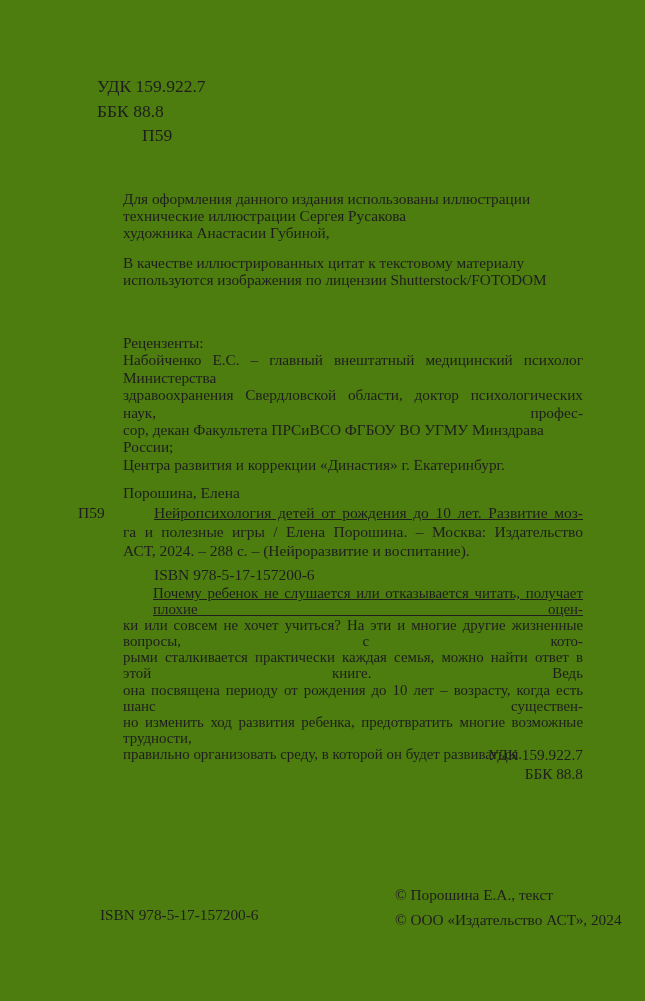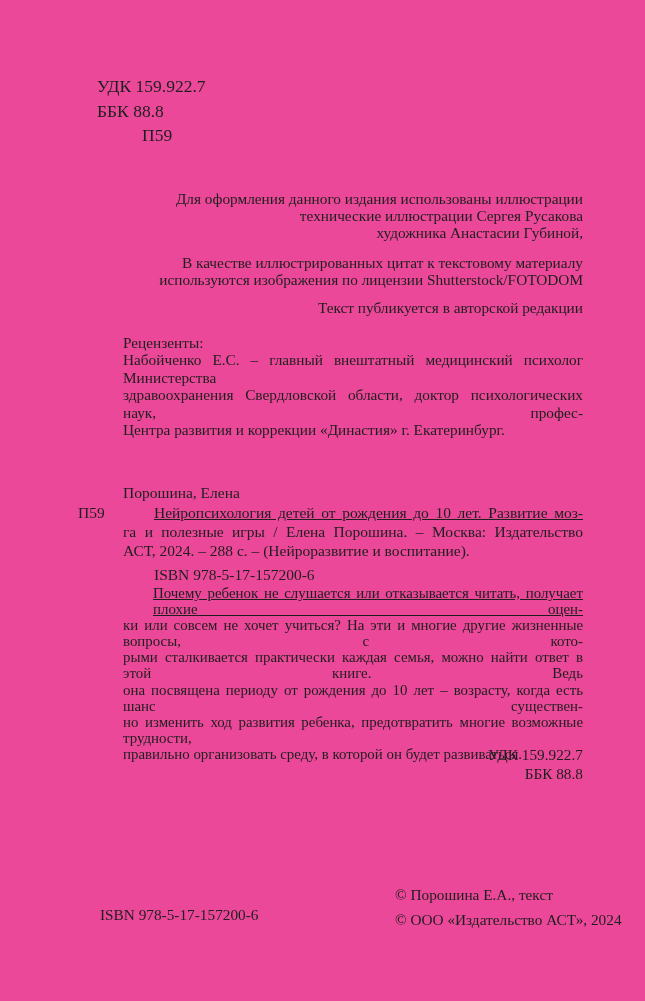--- a/index.html
+++ b/index.html
@@ -1,35 +1,35 @@
 <!DOCTYPE html>
 <html lang="ru"><head>
 <meta charset="utf-8">
 <style>
   html, body { margin: 0; padding: 0; background: #e9e9e9; }
   .page {
     position: relative;
     width: 645px;
     height: 1001px;
     margin: 0 auto;
-    background: #ec4899;
+    background: #4d7c0f;
     color: #1e1e1e;
     font-family: "Liberation Serif", "DejaVu Serif", serif;
     overflow: hidden;
   }
   .abs { position: absolute; }
 
   
   .top-codes { left: 97px; top: 74px; font-size: 17.5px; line-height: 24.5px; }
   .top-codes .sign { padding-left: 45px; }
 
   
   .col { left: 123px; width: 460px; }
 
-  .centered { text-align: right; font-size: 15.3px; line-height: 16.9px; }
+  .centered { text-align: left; font-size: 15.3px; line-height: 16.9px; }
   .illustration-credit { top: 191px; }
   .license-note { top: 255px; }
   .edition-note { top: 300px; }
 
   .reviewers { top: 334px; font-size: 15.3px; line-height: 17.4px; }
 
   .jl { text-align: justify; text-align-last: justify; }
   .indent { padding-left: 31px; text-decoration: underline; }
 
   .catalog-author { left: 123px; top: 484px; font-size: 15.5px; font-weight: normal; }
@@ -60,26 +60,26 @@
     <div>Для оформления данного издания использованы иллюстрации</div>
     <div>технические иллюстрации Сергея Русакова</div>
     <div>художника Анастасии Губиной,</div>
   </div>
 
   <div class="abs col centered license-note">
     <div>В качестве иллюстрированных цитат к текстовому материалу</div>
     <div>используются изображения по лицензии Shutterstock/FOTODOM</div>
   </div>
 
-  <div class="abs col centered edition-note">Текст публикуется в авторской редакции</div>
 
   <div class="abs col reviewers">
     <div>Рецензенты:</div>
     <div class="jl">Набойченко Е.С. – главный внештатный медицинский психолог Министерства</div>
     <div class="jl">здравоохранения Свердловской области, доктор психологических наук, профес-</div>
+    <div>сор, декан Факультета ПРСиВСО ФГБОУ ВО УГМУ Минздрава России;</div>
     <div>Центра развития и коррекции «Династия» г. Екатеринбург.</div>
   </div>
 
   <div class="abs catalog-author">Порошина, Елена</div>
   <div class="abs catalog-sign">П59</div>
 
   <div class="abs col catalog-entry">
     <div class="jl indent">Нейропсихология детей от рождения до 10 лет. Развитие моз-</div>
     <div class="jl">га и полезные игры / Елена Порошина. – Москва: Издательство</div>
     <div>АСТ, 2024. – 288 с. – (Нейроразвитие и воспитание).</div>

